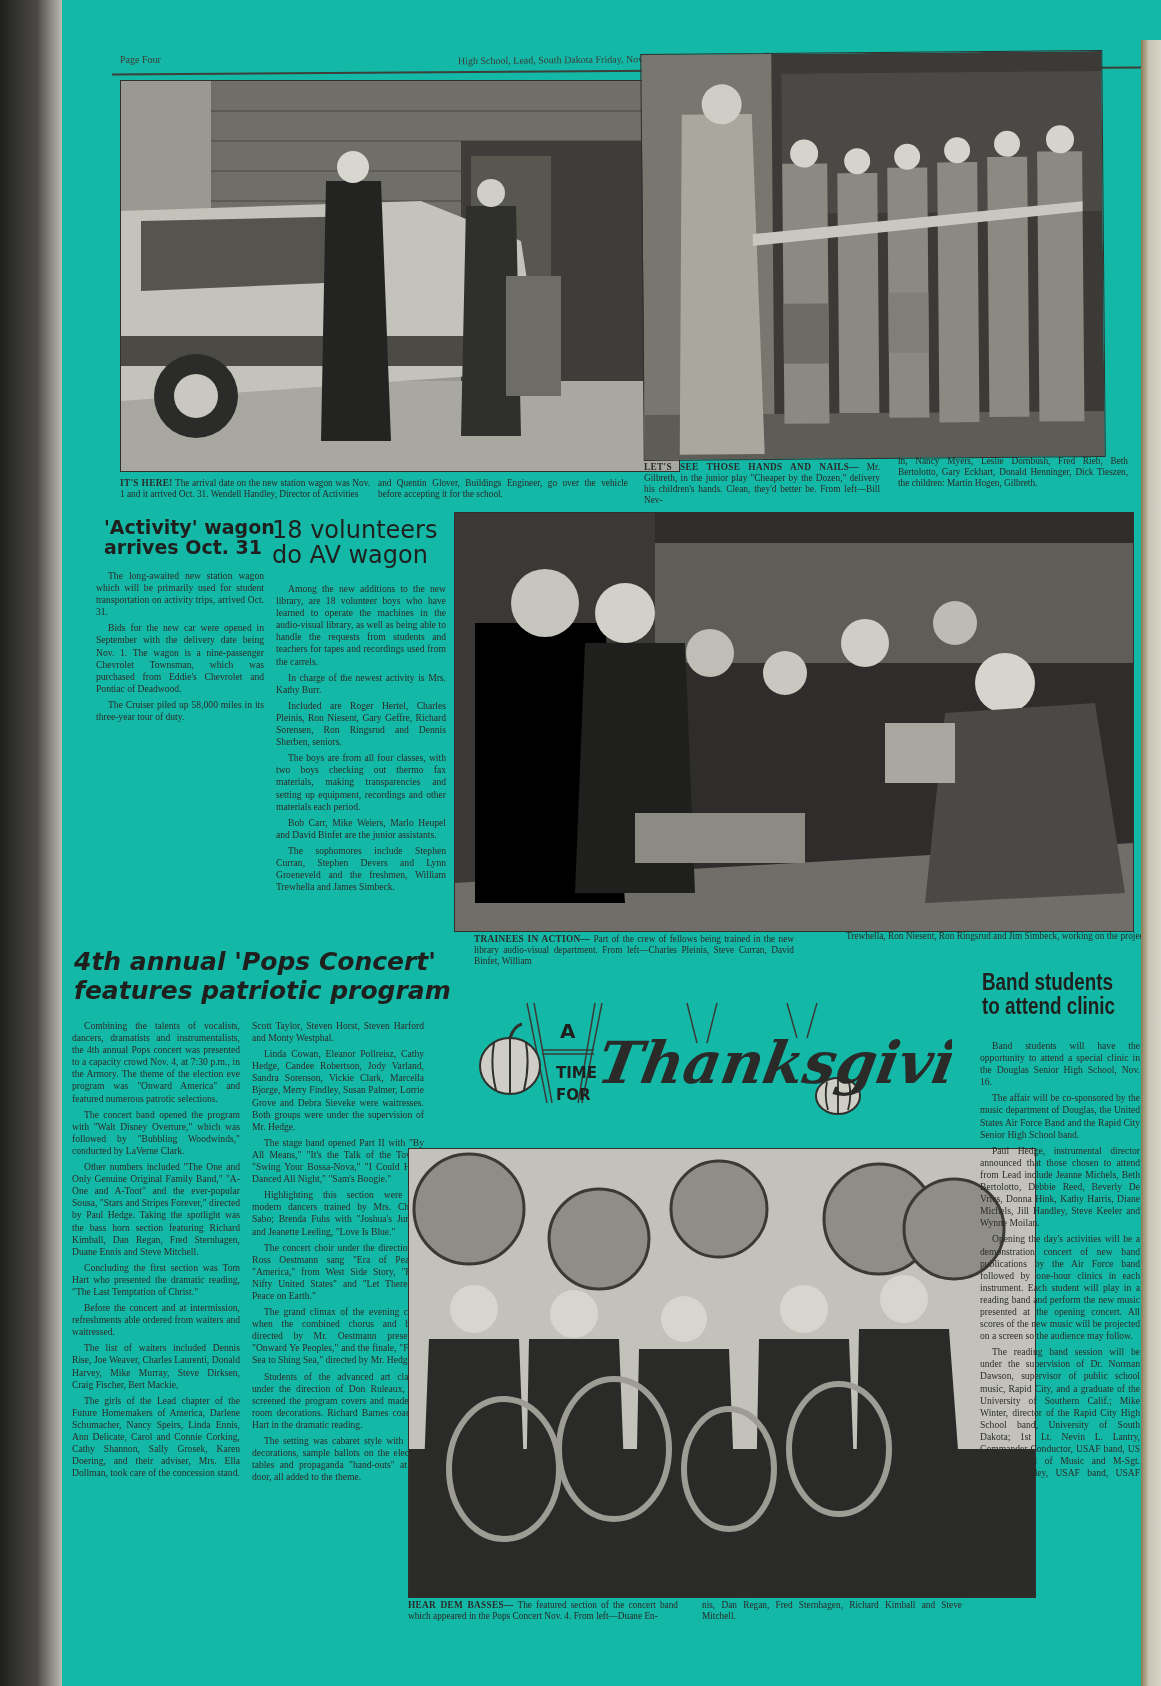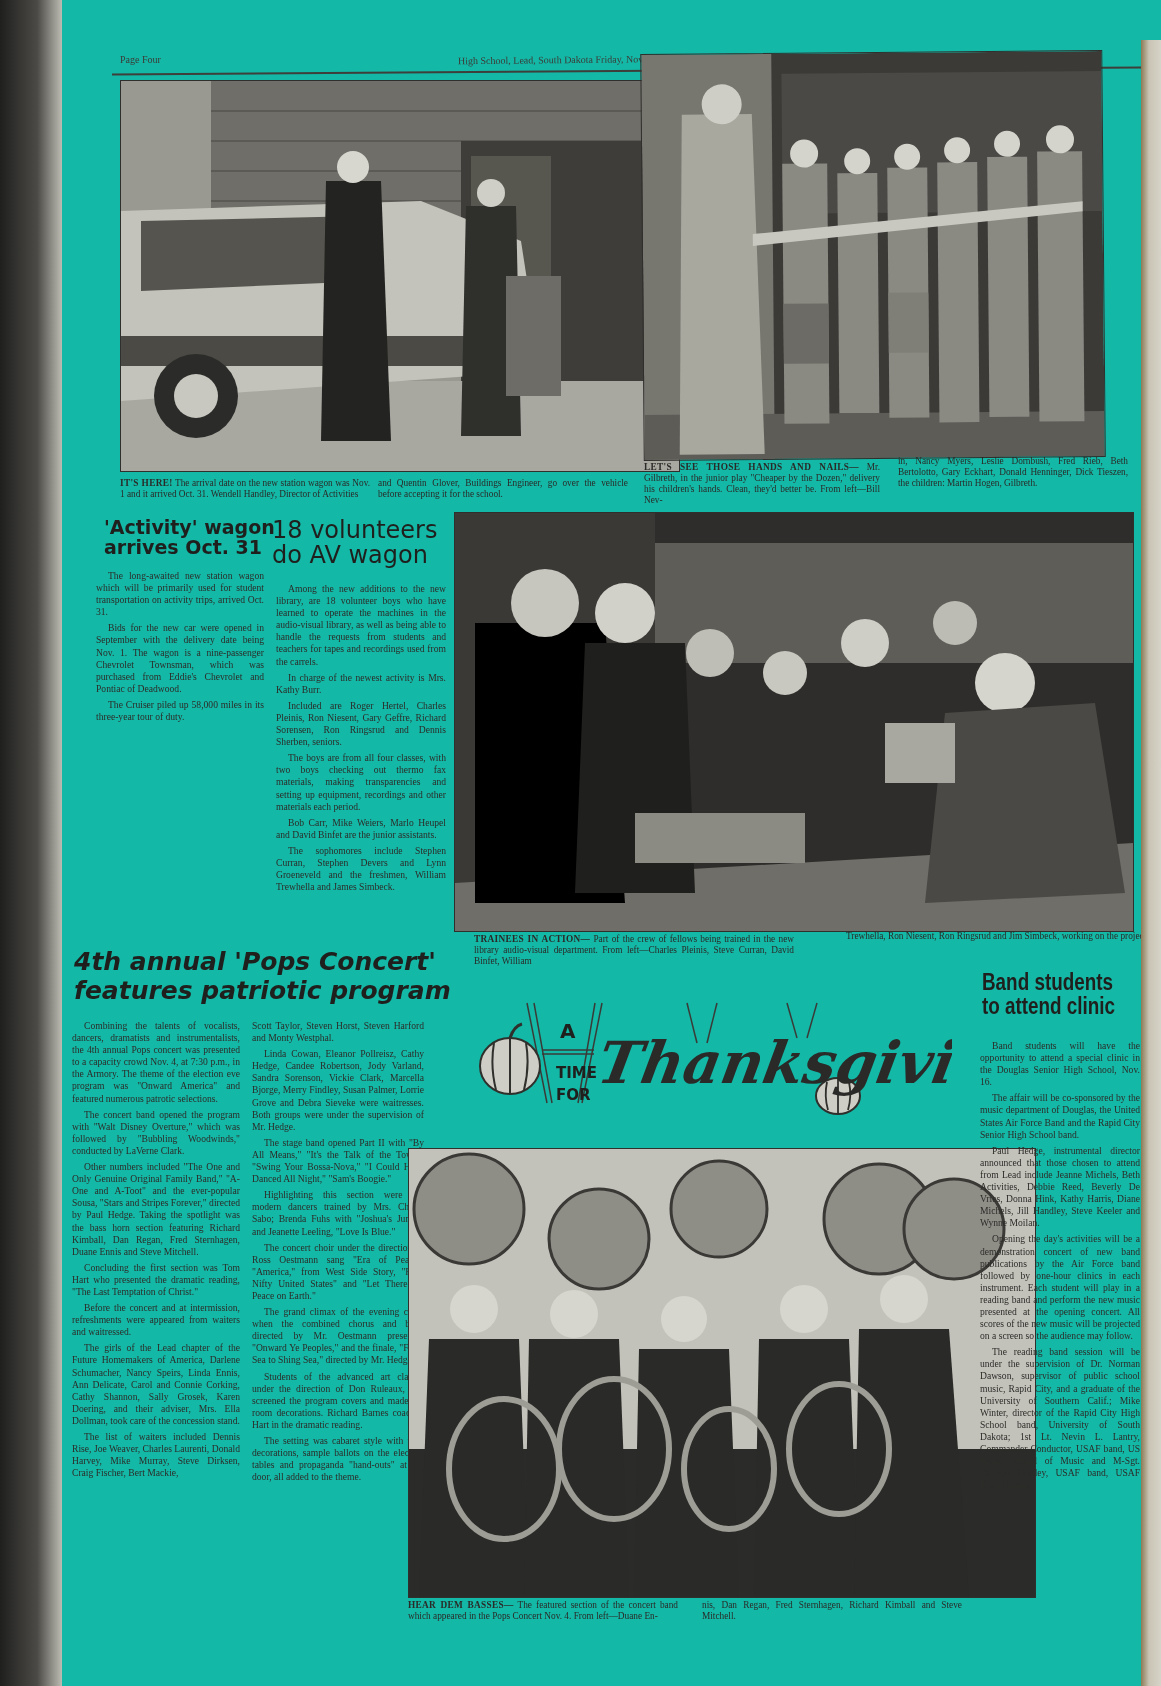--- a/index.html
+++ b/index.html
@@ -174,23 +174,23 @@
   <div class="head-ital" style="left:12px; top:948px; font-size:25px;">
     <div>4th annual 'Pops Concert'</div>
     <div>features patriotic program</div>
   </div>
 
   <div class="col" style="left:10px; top:1020px; width:168px;">
     <p>Combining the talents of vocalists, dancers, dramatists and instrumentalists, the 4th annual Pops concert was presented to a capacity crowd Nov. 4, at 7:30 p.m., in the Armory. The theme of the election eve program was "Onward America" and featured numerous patrotic selections.</p>
     <p>The concert band opened the program with "Walt Disney Overture," which was followed by "Bubbling Woodwinds," conducted by LaVerne Clark.</p>
     <p>Other numbers included "The One and Only Genuine Original Family Band," "A-One and A-Toot" and the ever-popular Sousa, "Stars and Stripes Forever," directed by Paul Hedge. Taking the spotlight was the bass horn section featuring Richard Kimball, Dan Regan, Fred Sternhagen, Duane Ennis and Steve Mitchell.</p>
     <p>Concluding the first section was Tom Hart who presented the dramatic reading, "The Last Temptation of Christ."</p>
-    <p>Before the concert and at intermission, refreshments were appeared from waiters and waitressed.</p>
+    <p>Before the concert and at intermission, refreshments able ordered from waiters and waitressed.</p>
+    <p>The list of waiters included Dennis Rise, Joe Weaver, Charles Laurenti, Donald Harvey, Mike Murray, Steve Dirksen, Craig Fischer, Bert Mackie,</p>
     <p>The girls of the Lead chapter of the Future Homemakers of America, Darlene Schumacher, Nancy Speirs, Linda Ennis, Ann Delicate, Carol and Connie Corking, Cathy Shannon, Sally Grosek, Karen Doering, and their adviser, Mrs. Ella Dollman, took care of the concession stand.</p>
-    <p>The list of waiters included Dennis Rise, Joe Weaver, Charles Laurenti, Donald Harvey, Mike Murray, Steve Dirksen, Craig Fischer, Bert Mackie,</p>
   </div>
   <div class="col" style="left:190px; top:1020px; width:172px;">
     <p style="text-indent:0">Scott Taylor, Steven Horst, Steven Harford and Monty Westphal.</p>
     <p>Linda Cowan, Eleanor Pollreisz, Cathy Hedge, Candee Robertson, Jody Varland, Sandra Sorenson, Vickie Clark, Marcella Bjorge, Merry Findley, Susan Palmer, Lorrie Grove and Debra Sieveke were waitresses. Both groups were under the supervision of Mr. Hedge.</p>
     <p>The stage band opened Part II with "By All Means," "It's the Talk of the Town," "Swing Your Bossa-Nova," "I Could Have Danced All Night," "Sam's Boogie."</p>
     <p>Highlighting this section were the modern dancers trained by Mrs. Charm Sabo; Brenda Fuhs with "Joshua's Jump," and Jeanette Leeling, "Love Is Blue."</p>
     <p>The concert choir under the direction of Ross Oestmann sang "Era of Peace," "America," from West Side Story, "Fifty Nifty United States" and "Let There Be Peace on Earth."</p>
     <p>The grand climax of the evening came when the combined chorus and band directed by Mr. Oestmann presented "Onward Ye Peoples," and the finale, "From Sea to Shing Sea," directed by Mr. Hedge.</p>
     <p>Students of the advanced art classes under the direction of Don Ruleaux, silk screened the program covers and made the room decorations. Richard Barnes coached Hart in the dramatic reading.</p>
     <p>The setting was cabaret style with wall decorations, sample ballots on the election tables and propaganda "hand-outs" at the door, all added to the theme.</p>
@@ -262,19 +262,19 @@
   <div class="caption" style="left:346px; top:1600px; width:270px;"><b>HEAR DEM BASSES—</b> <span>The featured section of the concert band which appeared in the Pops Concert Nov. 4. From left—Duane En-</span></div>
   <div class="caption" style="left:640px; top:1600px; width:260px;">nis, Dan Regan, Fred Sternhagen, Richard Kimball and Steve Mitchell.</div>
 
   <div class="head-sans" style="left:920px; top:970px; font-size:23px; font-family:'Liberation Sans','DejaVu Sans',sans-serif; transform:scaleX(0.82); transform-origin:left top;">
     <div>Band students</div>
     <div>to attend clinic</div>
   </div>
   <div class="col" style="left:918px; top:1040px; width:160px;">
     <p>Band students will have the opportunity to attend a special clinic in the Douglas Senior High School, Nov. 16.</p>
     <p>The affair will be co-sponsored by the music department of Douglas, the United States Air Force Band and the Rapid City Senior High School band.</p>
-    <p>Paul Hedge, instrumental director announced that those chosen to attend from Lead include Jeanne Michels, Beth Activities, Debbie Reed, Beverly De Vries, Donna Hink, Kathy Harris, Diane Michels, Jill Handley, Steve Keeler and Wynne Moilan.</p>
+    <p>Paul Hedge, instrumental director announced that those chosen to attend from Lead include Jeanne Michels, Beth Bertolotto, Debbie Reed, Beverly De Vries, Donna Hink, Kathy Harris, Diane Michels, Jill Handley, Steve Keeler and Wynne Moilan.</p>
     <p>Opening the day's activities will be a demonstration concert of new band publications by the Air Force band followed by one-hour clinics in each instrument. Each student will play in a reading band and perform the new music presented at the opening concert. All scores of the new music will be projected on a screen so the audience may follow.</p>
     <p>The reading band session will be under the supervision of Dr. Norman Dawson, supervisor of public school music, Rapid City, and a graduate of the University of Southern Calif.; Mike Winter, director of the Rapid City High School band, University of South Dakota; 1st Lt. Nevin L. Lantry, Commander-Conductor, USAF band, US Naval School of Music and M-Sgt. Richard Hartley, USAF band, USAF Band School.</p>
   </div>
 
   <div class="rightedge"></div>
 </div>
 
 </body></html>

